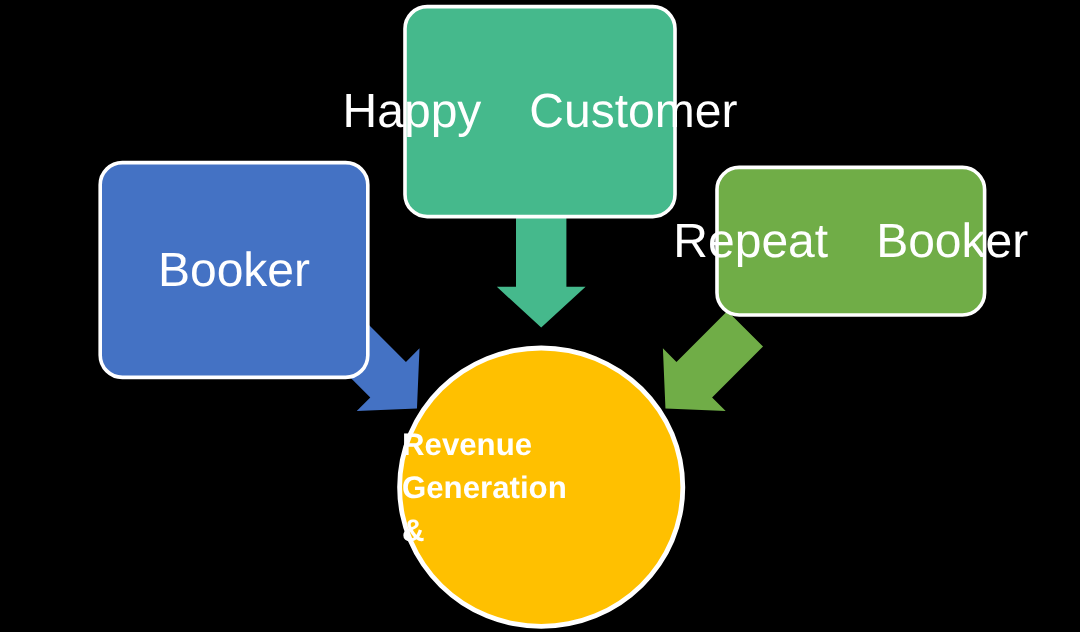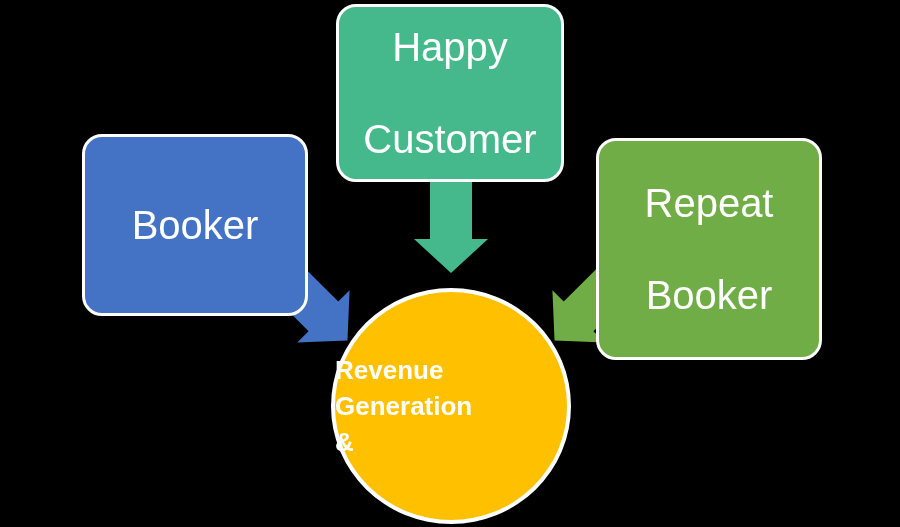--- a/index.html
+++ b/index.html
@@ -24,32 +24,32 @@
     z-index: 1;
   }
   .node-box {
     position: absolute;
     z-index: 2;
     box-sizing: border-box;
     border: 3px solid #ffffff;
     border-radius: 20px;
     color: #ffffff;
     display: flex;
-    flex-direction: column;
+    flex-direction: row;
     align-items: center;
     justify-content: center;
     text-align: left;
     font-size: 40px;
     line-height: 52px;
     font-weight: 400;
     gap: 40px;
   }
   .box-first   { left: 82px;  top: 134px; width: 226px; height: 182px; }
   .box-happy   { left: 336px; top: 4px;   width: 228px; height: 178px; }
-  .box-repeat  { left: 596px; top: 138px; width: 226px; height: 222px; }
+  .box-repeat  { left: 596px; top: 138px; width: 226px; height: 126px; }
   .center-circle {
     position: absolute;
     z-index: 2;
     left: 331px;
     top: 288px;
     width: 240px;
     height: 236px;
     box-sizing: border-box;
     border: 4px solid #ffffff;
     border-radius: 50%;

